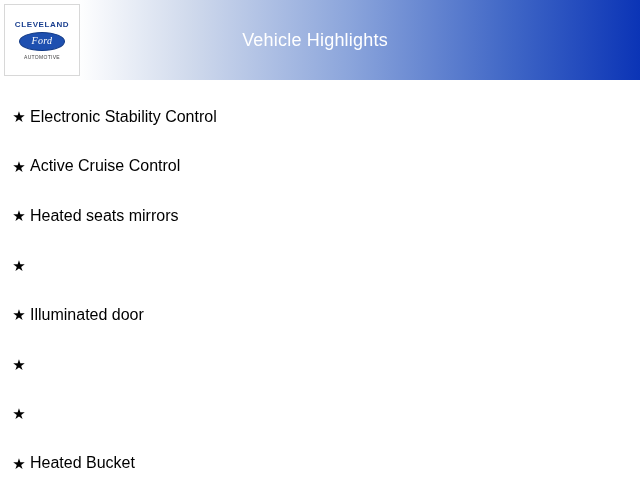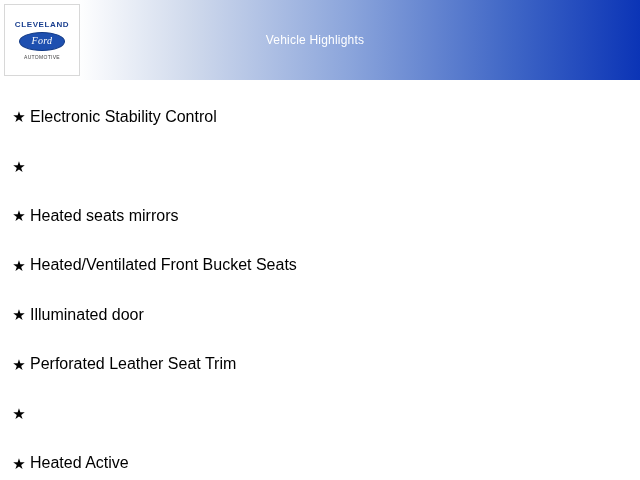--- a/index.html
+++ b/index.html
@@ -26,21 +26,21 @@
     width: 640px;
     height: 80px;
     background: linear-gradient(to right, #ffffff 0%, #ffffff 12%, #cfd9ec 30%, #8aa4db 55%, #3f66c6 80%, #0b34b6 100%);
     display: flex;
     align-items: center;
     justify-content: center;
     box-sizing: border-box;
   }
   .header-title {
     color: #ffffff;
-    font-size: 12px;
+    font-size: 18px;
     letter-spacing: 0.2px;
     padding-right: 10px;
     white-space: nowrap;
   }
   
   .logo-box {
     position: absolute;
     left: 4px;
     top: 4px;
     width: 76px;
@@ -130,45 +130,44 @@
 
   <div class="content">
 
     <div class="feature-row">
       <span class="bullet">★</span>
       <span class="feature-label">Electronic Stability Control</span>
     </div>
 
     <div class="feature-row">
       <span class="bullet">★</span>
+      <span class="feature-label">Active Cruise Control</span>
     </div>
 
     <div class="feature-row">
       <span class="bullet">★</span>
       <span class="feature-label">Heated seats mirrors</span>
     </div>
 
     <div class="feature-row">
       <span class="bullet">★</span>
-      <span class="feature-label">Heated/Ventilated Front Bucket Seats</span>
     </div>
 
     <div class="feature-row">
       <span class="bullet">★</span>
       <span class="feature-label">Illuminated door</span>
     </div>
 
     <div class="feature-row">
       <span class="bullet">★</span>
-      <span class="feature-label">Perforated Leather Seat Trim</span>
     </div>
 
     <div class="feature-row">
       <span class="bullet">★</span>
     </div>
 
     <div class="feature-row">
       <span class="bullet">★</span>
-      <span class="feature-label">Heated Active</span>
+      <span class="feature-label">Heated Bucket</span>
     </div>
 
   </div>
 </div>
 
 </body></html>

